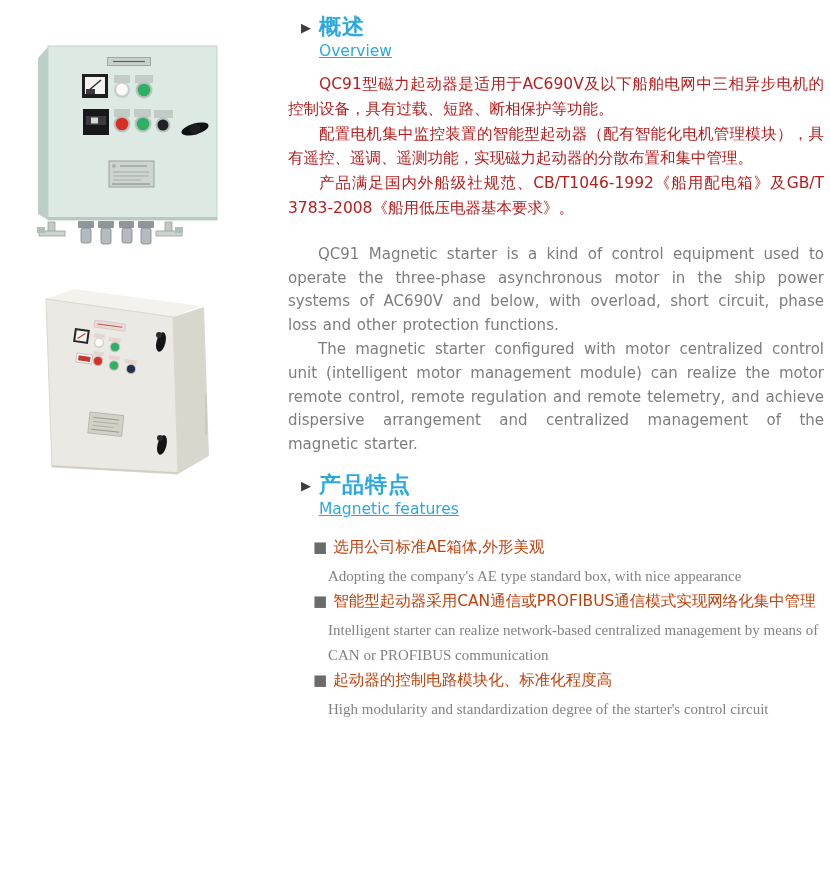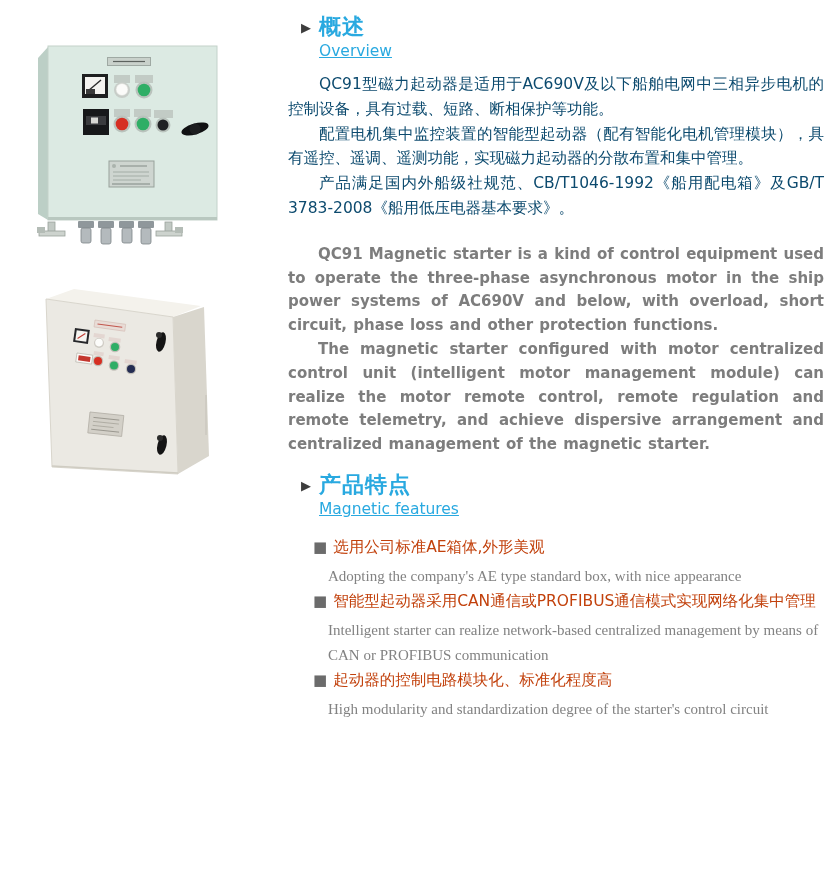--- a/index.html
+++ b/index.html
@@ -18,25 +18,25 @@
   
   .content{position:absolute;left:288px;top:0;width:536px;color:#757575;}
   .sec-head{display:flex;align-items:flex-start;padding-left:13px;}
   .marker{font-size:13px;color:#3d3d3d;line-height:13px;margin-top:8px;width:10px;flex:none;}
   .titles{margin-left:8px;}
   .title-zh{font-size:22px;line-height:28px;font-weight:bold;color:#29a9e0;margin:0;letter-spacing:1px;}
   .title-en{font-size:15.5px;line-height:18px;color:#29a9e0;margin-top:1px;text-decoration:underline;}
 
   #sec-overview{padding-top:13px;}
   .zh-block{margin-top:12px;}
-  .zh-block p{margin:0;font-size:15.5px;line-height:24.8px;color:#0c4a6e;
+  .zh-block p{margin:0;font-size:15.5px;line-height:24.8px;color:#b91c1c;
               text-indent:2em;text-align:justify;}
   .en-block{margin-top:22px;}
   .en-block p{margin:0;font-size:15px;line-height:23.8px;color:#7d7d7d;
-              text-indent:2em;text-align:justify;word-spacing:1px;font-weight:bold;}
+              text-indent:2em;text-align:justify;word-spacing:1px;}
 
   #sec-features{padding-top:14px;}
   .features{margin-top:17px;padding-left:25px;}
   .feat + .feat{margin-top:1px;}
   .feat-zh-row{display:flex;align-items:center;line-height:24px;}
   .bullet{font-size:15px;color:#6b6b6b;line-height:14px;margin-right:6px;flex:none;}
   .feat-zh{font-size:15.5px;color:#c2410c;}
   .feat-en{font-size:15px;color:#828282;line-height:24.5px;margin:5px 0 1px 15px;font-family:Liberation Serif, serif;}
 </style>
 </head>

